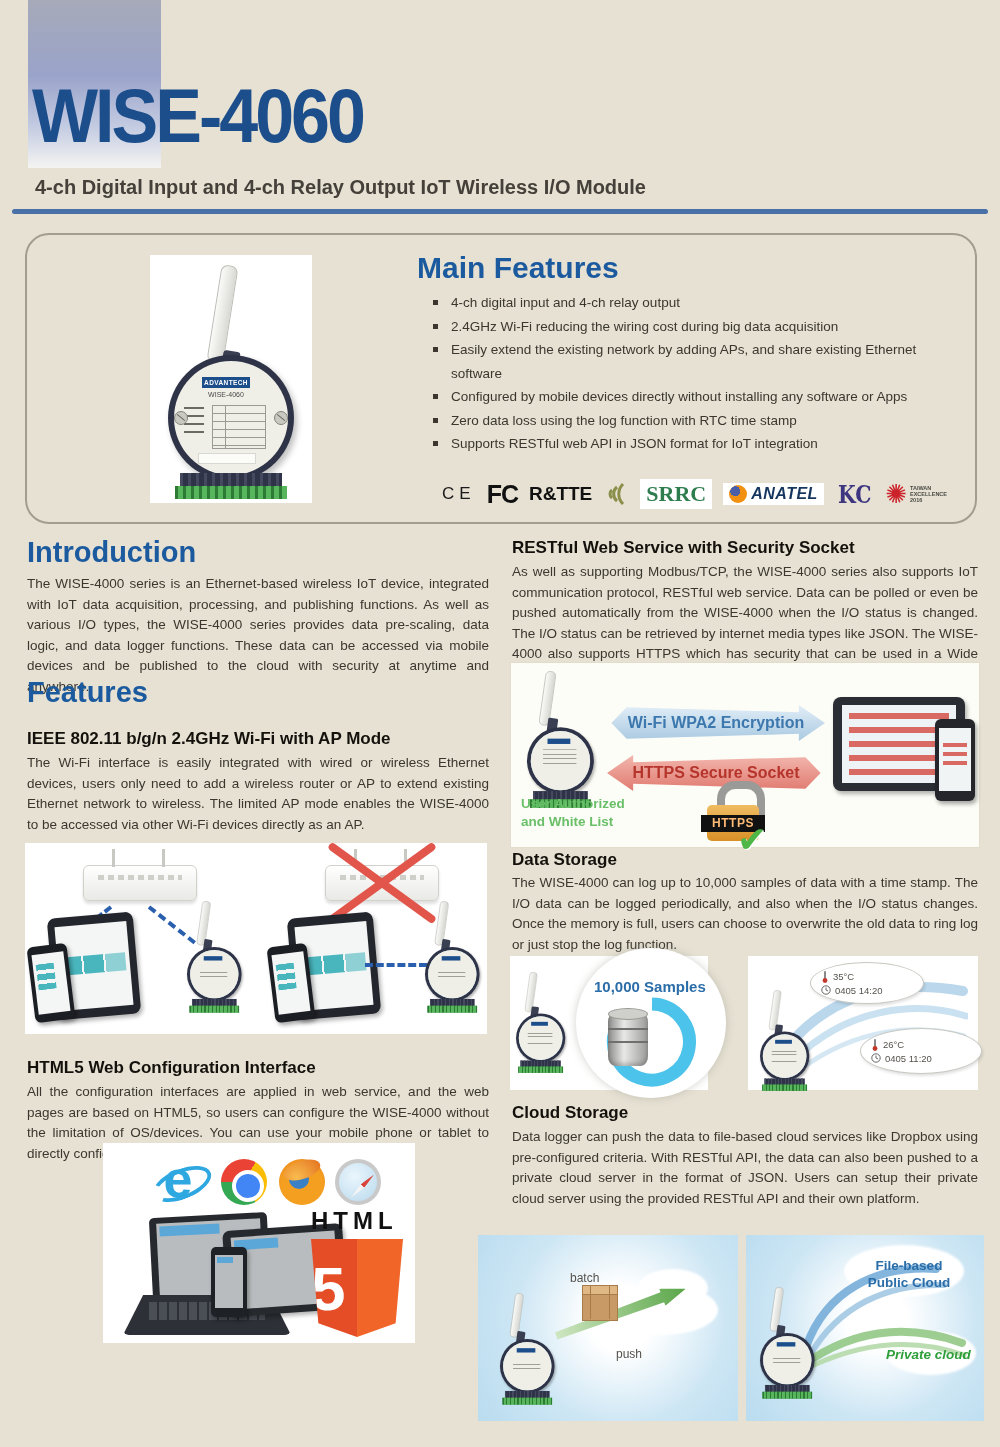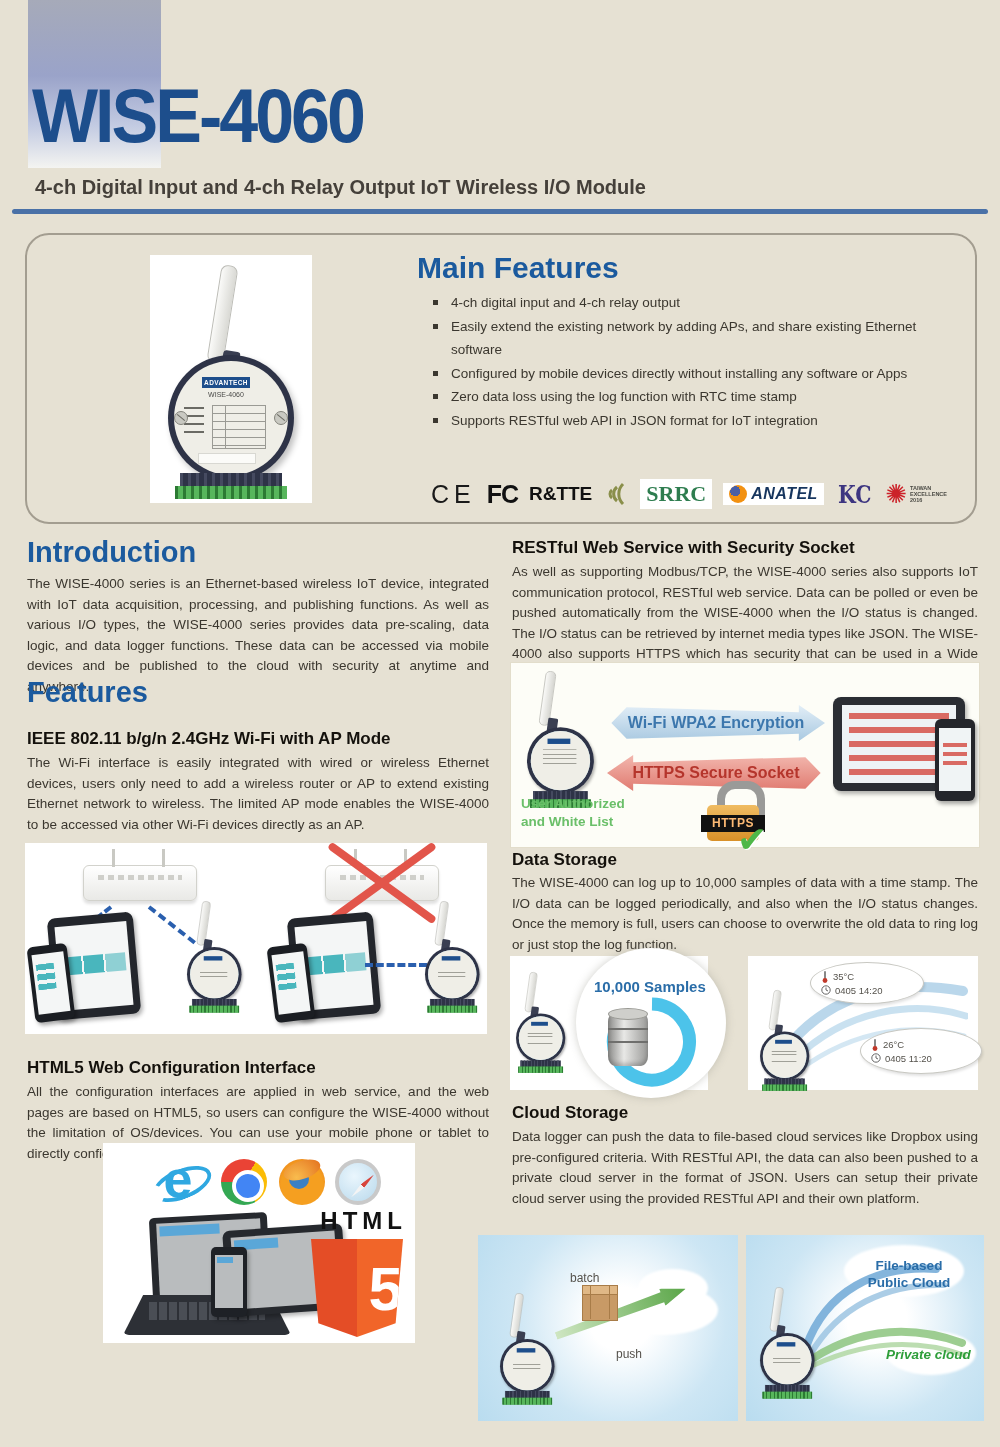--- a/index.html
+++ b/index.html
@@ -41,21 +41,21 @@
   .pr-stick{position:absolute;left:24px;top:92px;width:56px;height:9px;background:#fbfbf8;border:1px solid #d8d8d2;}
   .screw{position:absolute;width:12px;height:12px;border-radius:50%;background:#c9c9c2;border:1px solid #84847c;}
   .screw::before{content:"";position:absolute;left:1px;right:1px;top:5px;height:1px;background:#6a6a62;transform:rotate(40deg);}
   .pr-base{position:absolute;left:30px;top:218px;width:102px;height:15px;background:#2e3347;
     background-image:repeating-linear-gradient(90deg,#454a60 0 3px,transparent 3px 8px);}
   .pr-term{position:absolute;left:25px;top:231px;width:112px;height:13px;background:#3e9b44;
     background-image:repeating-linear-gradient(90deg,#2c7a33 0 3px,#57b65c 3px 8px);}
 
   
   .certs{position:absolute;right:28px;bottom:10px;height:36px;display:flex;align-items:center;gap:11px;}
-  .c-ce{font-size:25px;color:#1a1a1a;letter-spacing:5px;font-weight:500;}
+  .c-ce{font-size:17px;color:#1a1a1a;letter-spacing:5px;font-weight:500;}
   .c-fcc{font-size:25px;color:#111;font-weight:bold;letter-spacing:-1px;}
   .c-rtte{font-size:19px;color:#111;font-weight:bold;}
   .chip{background:#fff;padding:2px 6px;display:flex;align-items:center;gap:4px;}
   .c-srrc{font-family:"Liberation Serif",serif;font-size:22px;color:#2e7d4f;font-weight:bold;}
   .anatel-ball{width:18px;height:18px;border-radius:50%;background:radial-gradient(circle at 35% 35%,#4a5fa5 0 5px,#f29111 5px);}
   .c-anatel{font-size:16px;color:#16355e;font-weight:bold;font-style:italic;letter-spacing:.5px;}
   .c-kc{font-size:24px;color:#3d3580;font-weight:bold;font-family:"DejaVu Serif",serif;transform:scaleX(.85);}
   .tw{display:flex;align-items:center;gap:3px;}
   .tw-flower{color:#cc2229;font-size:26px;line-height:1;}
   .tw-txt{font-size:5.5px;color:#4a4a44;font-weight:bold;line-height:6px;}
@@ -183,21 +183,21 @@
   .lap-base{position:absolute;left:0;top:80px;width:168px;height:40px;background:#2d3036;border-radius:6px;
     clip-path:polygon(12% 0,88% 0,100% 100%,0 100%);}
   .lap-base::before{content:"";position:absolute;left:26px;top:7px;right:26px;height:18px;
     background:repeating-linear-gradient(90deg,#4a4e55 0 8px,transparent 8px 10px);}
   .tab2{position:absolute;width:120px;height:86px;background:#26292e;border-radius:7px;transform:rotate(-4deg);box-shadow:2px 3px 4px rgba(0,0,0,.3);}
   .tab2::before{content:"";position:absolute;left:8px;top:7px;right:8px;bottom:7px;background:#b9bcbe;}
   .tab2::after{content:"";position:absolute;left:11px;top:10px;width:44px;height:10px;background:#5aa7d8;}
   .ph2{position:absolute;width:36px;height:70px;background:#1e2126;border-radius:5px;box-shadow:2px 3px 4px rgba(0,0,0,.3);}
   .ph2::before{content:"";position:absolute;left:4px;top:8px;right:4px;bottom:9px;background:#b9bcbe;}
   .ph2::after{content:"";position:absolute;left:6px;top:10px;width:16px;height:6px;background:#5aa7d8;}
-  .html5{position:absolute;text-align:right;}
+  .html5{position:absolute;text-align:left;}
   .html5 .word{font-size:24px;font-weight:bold;color:#111;letter-spacing:5px;}
   .shield{position:relative;width:92px;height:98px;margin-top:4px;
     background:linear-gradient(90deg,#e44d26 50%,#f16529 50%);
     clip-path:polygon(0 0,100% 0,92% 86%,50% 100%,8% 86%);}
   .shield span{position:absolute;left:0;right:0;top:14px;font-size:62px;font-weight:bold;color:#fff;}
 
   .thermo,.clockic{flex:0 0 auto;}
 </style>
 </head>
 <body>
@@ -225,20 +225,21 @@
         <div class="screw" style="left:6px;top:56px;"></div>
         <div class="screw" style="right:6px;top:56px;"></div>
       </div>
       <div class="pr-base"></div>
       <div class="pr-term"></div>
     </div>
 
     <div class="mf-head">Main Features</div>
     <ul class="mf-list">
       <li>4-ch digital input and 4-ch relay output</li>
+      <li>2.4GHz Wi-Fi reducing the wiring cost during big data acquisition</li>
       <li>Easily extend the existing network by adding APs, and share existing Ethernet software</li>
       <li>Configured by mobile devices directly without installing any software or Apps</li>
       <li>Zero data loss using the log function with RTC time stamp</li>
       <li>Supports RESTful web API in JSON format for IoT integration</li>
     </ul>
 
     <div class="certs">
       <span class="c-ce">CE</span>
       <span class="c-fcc">FC</span>
       <span class="c-rtte">R&amp;TTE</span>

